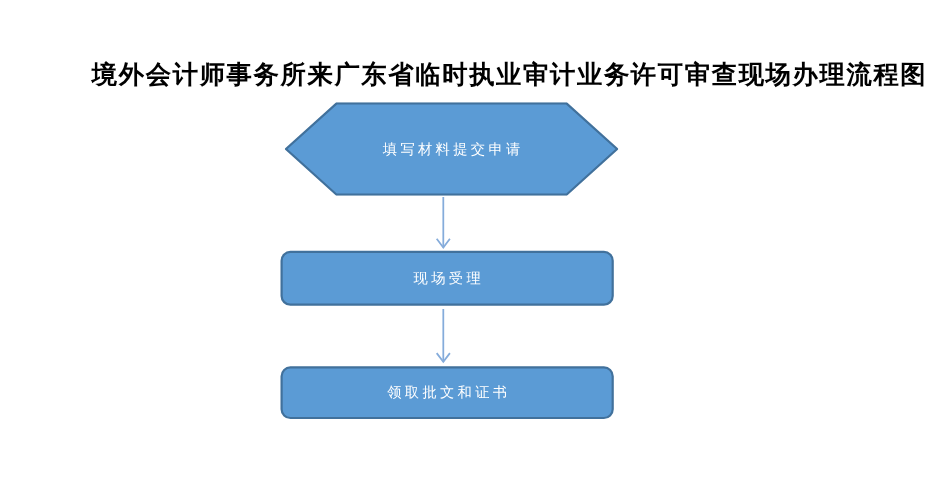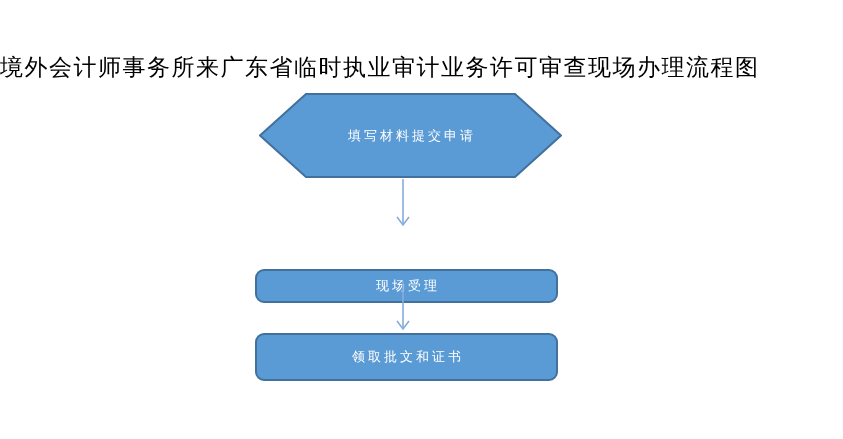--- a/index.html
+++ b/index.html
@@ -13,23 +13,23 @@
     width: 843px;
     height: 439px;
     background: #ffffff;
     overflow: hidden;
   }
   .diagram-title {
     position: absolute;
     top: 52px;
     left: 0;
     width: 843px;
-    text-align: left;
+    text-align: right;
     font-size: 23px;
-    font-weight: normal;
+    font-weight: bold;
     letter-spacing: 1.5px;
     color: #000000;
     font-family: "Liberation Serif", serif;
     white-space: nowrap;
   }
   .shape {
     position: absolute;
     box-sizing: border-box;
   }
   .shape .label {
@@ -59,22 +59,21 @@
   }
   .process-box {
     left: 255px;
     width: 303px;
     background: #5b9bd5;
     border: 2px solid #41719c;
     border-radius: 9px;
   }
   .process-box.box-1 {
     top: 228px;
-    height: 34px;
-    margin-top: 41px;
+    height: 50px;
   }
   .process-box.box-2 {
     top: 333px;
     height: 48px;
     padding-left: 32px;
   }
   .flow-arrow {
     position: absolute;
     left: 395px;
     width: 16px;

